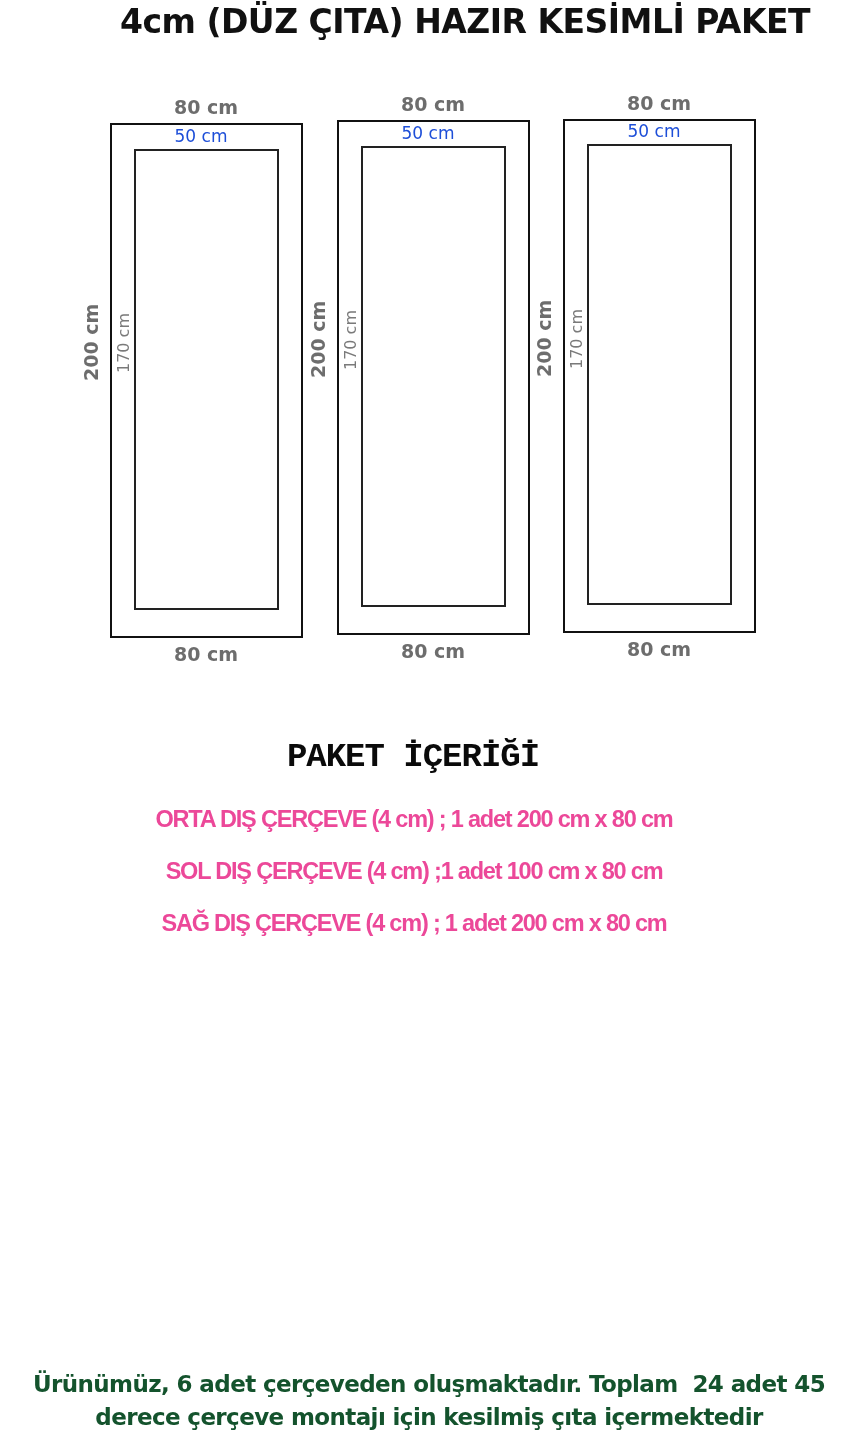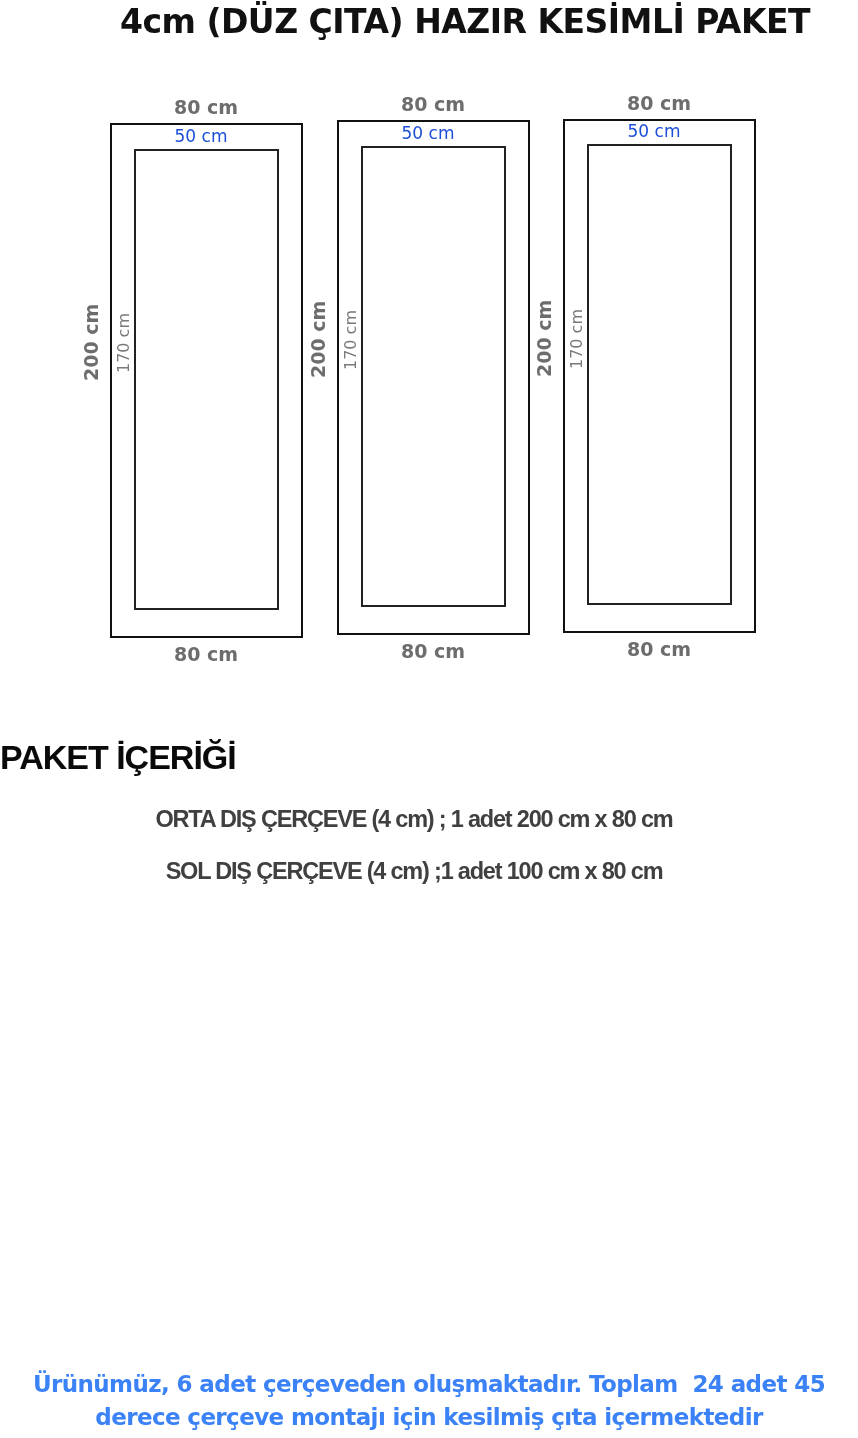--- a/index.html
+++ b/index.html
@@ -5,24 +5,24 @@
     html, body { margin: 0; padding: 0; background: #ffffff; }
     body { width: 858px; height: 1438px; position: relative; overflow: hidden; font-family: "DejaVu Sans", sans-serif; }
     .title { position: absolute; left: 0; top: 2px; width: 930px; text-align: center; font-weight: bold; font-size: 33px; color: #111; letter-spacing: -0.5px; }
     .outer { position: absolute; border: 2.5px solid #111; box-sizing: border-box; }
     .inner { position: absolute; border: 2px solid #222; box-sizing: border-box; }
     .lbl-top { position: absolute; width: 200px; text-align: center; font-weight: bold; font-size: 19px; color: #6d6d6d; }
     .lbl-inner-top { position: absolute; width: 200px; text-align: center; font-size: 17px; color: #1d4ed8; }
     .lbl-side { position: absolute; font-weight: bold; font-size: 19px; color: #6d6d6d; transform: rotate(-90deg); transform-origin: left top; white-space: nowrap; }
     .lbl-inner-side { position: absolute; font-size: 16px; color: #7a7a7a; transform: rotate(-90deg); transform-origin: left top; white-space: nowrap; }
     .lbl-bottom { position: absolute; width: 200px; text-align: center; font-weight: bold; font-size: 19px; color: #6d6d6d; }
-    .pkg-title { position: absolute; left: 0; top: 738px; width: 826px; font-family: Liberation Sans, sans-serif; font-weight: bold; font-size: 34px; color: #0a0a0a; letter-spacing: -1px; }
+    .pkg-title { position: absolute; left: 0; top: 738px; width: 826px; text-align: center; font-family: Liberation Mono, monospace; font-weight: bold; font-size: 34px; color: #0a0a0a; letter-spacing: -1px; }
     .pkg-list { position: absolute; left: 0; top: 800px; width: 828px; margin: 0; padding: 0; list-style: none; }
-    .pkg-list li { text-align: center; font-family: "Liberation Sans", sans-serif; font-weight: bold; font-size: 23.5px; color: #404040; height: 51.8px; line-height: 38px; letter-spacing: -1.2px; }
-    .footer { position: absolute; left: 0; top: 1368px; width: 858px; text-align: center; font-weight: bold; font-size: 23px; color: #3b82f6; line-height: 33px; letter-spacing: -0.6px; white-space: nowrap; }
+    .pkg-list li { text-align: center; font-family: "Liberation Sans", sans-serif; font-weight: bold; font-size: 23.5px; color: #ec4899; height: 51.8px; line-height: 38px; letter-spacing: -1.2px; }
+    .footer { position: absolute; left: 0; top: 1368px; width: 858px; text-align: center; font-weight: bold; font-size: 23px; color: #14532d; line-height: 33px; letter-spacing: -0.6px; white-space: nowrap; }
   </style>
 </head>
 <body>
 
 <div class="title">4cm (DÜZ ÇITA) HAZIR KESİMLİ PAKET</div>
 
 <div>
   <div class="lbl-top" style="left:106px; top:96px;">80 cm</div>
   <div class="outer" style="left:110px; top:123px; width:193px; height:515px;"></div>
   <div class="lbl-inner-top" style="left:101px; top:126px;">50 cm</div>
@@ -50,18 +50,19 @@
   <div class="lbl-side" style="left:533px; top:377px;">200 cm</div>
   <div class="lbl-inner-side" style="left:567px; top:369px;">170 cm</div>
   <div class="lbl-bottom" style="left:559px; top:638px;">80 cm</div>
 </div>
 
 <div class="pkg-title">PAKET İÇERİĞİ</div>
 
 <ul class="pkg-list">
   <li>ORTA DIŞ ÇERÇEVE (4 cm) ; 1 adet 200 cm x 80 cm</li>
   <li>SOL DIŞ ÇERÇEVE (4 cm) ;1 adet 100 cm x 80 cm</li>
+  <li>SAĞ DIŞ ÇERÇEVE (4 cm) ; 1 adet 200 cm x 80 cm</li>
 </ul>
 
 <div class="footer">
   <div style="white-space: pre;">Ürünümüz, 6 adet çerçeveden oluşmaktadır. Toplam  24 adet 45</div>
   <div>derece çerçeve montajı için kesilmiş çıta içermektedir</div>
 </div>
 
 </body></html>

